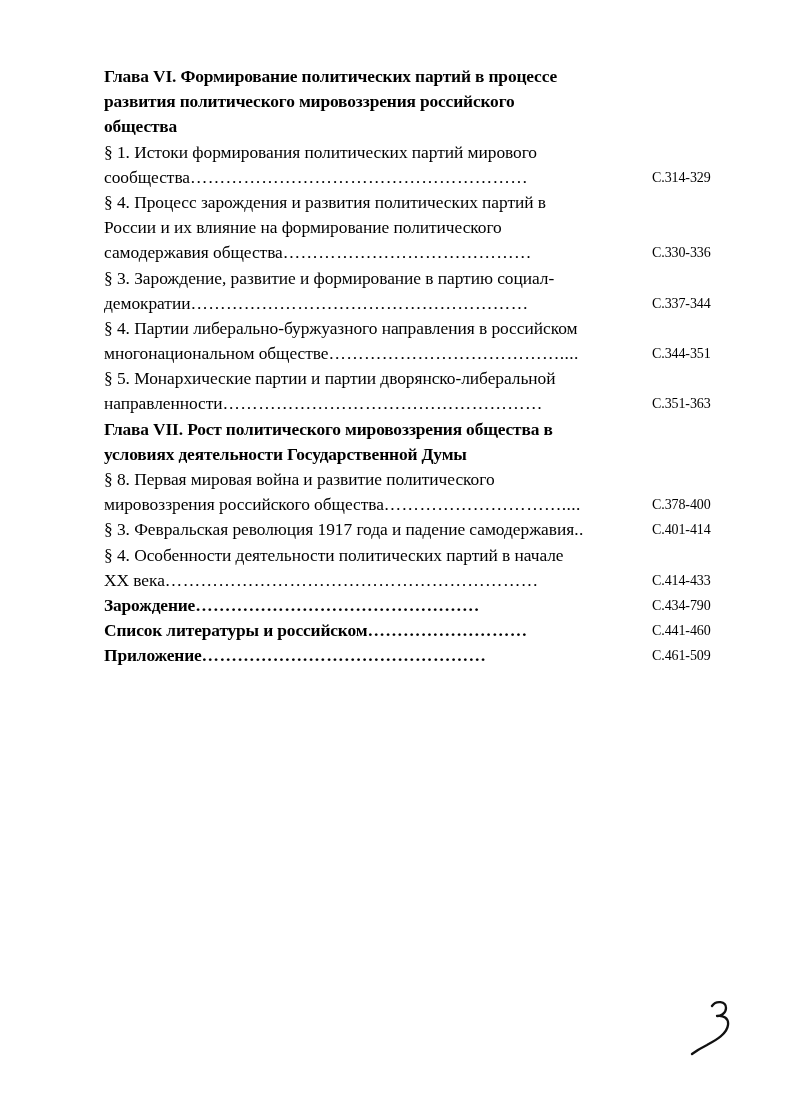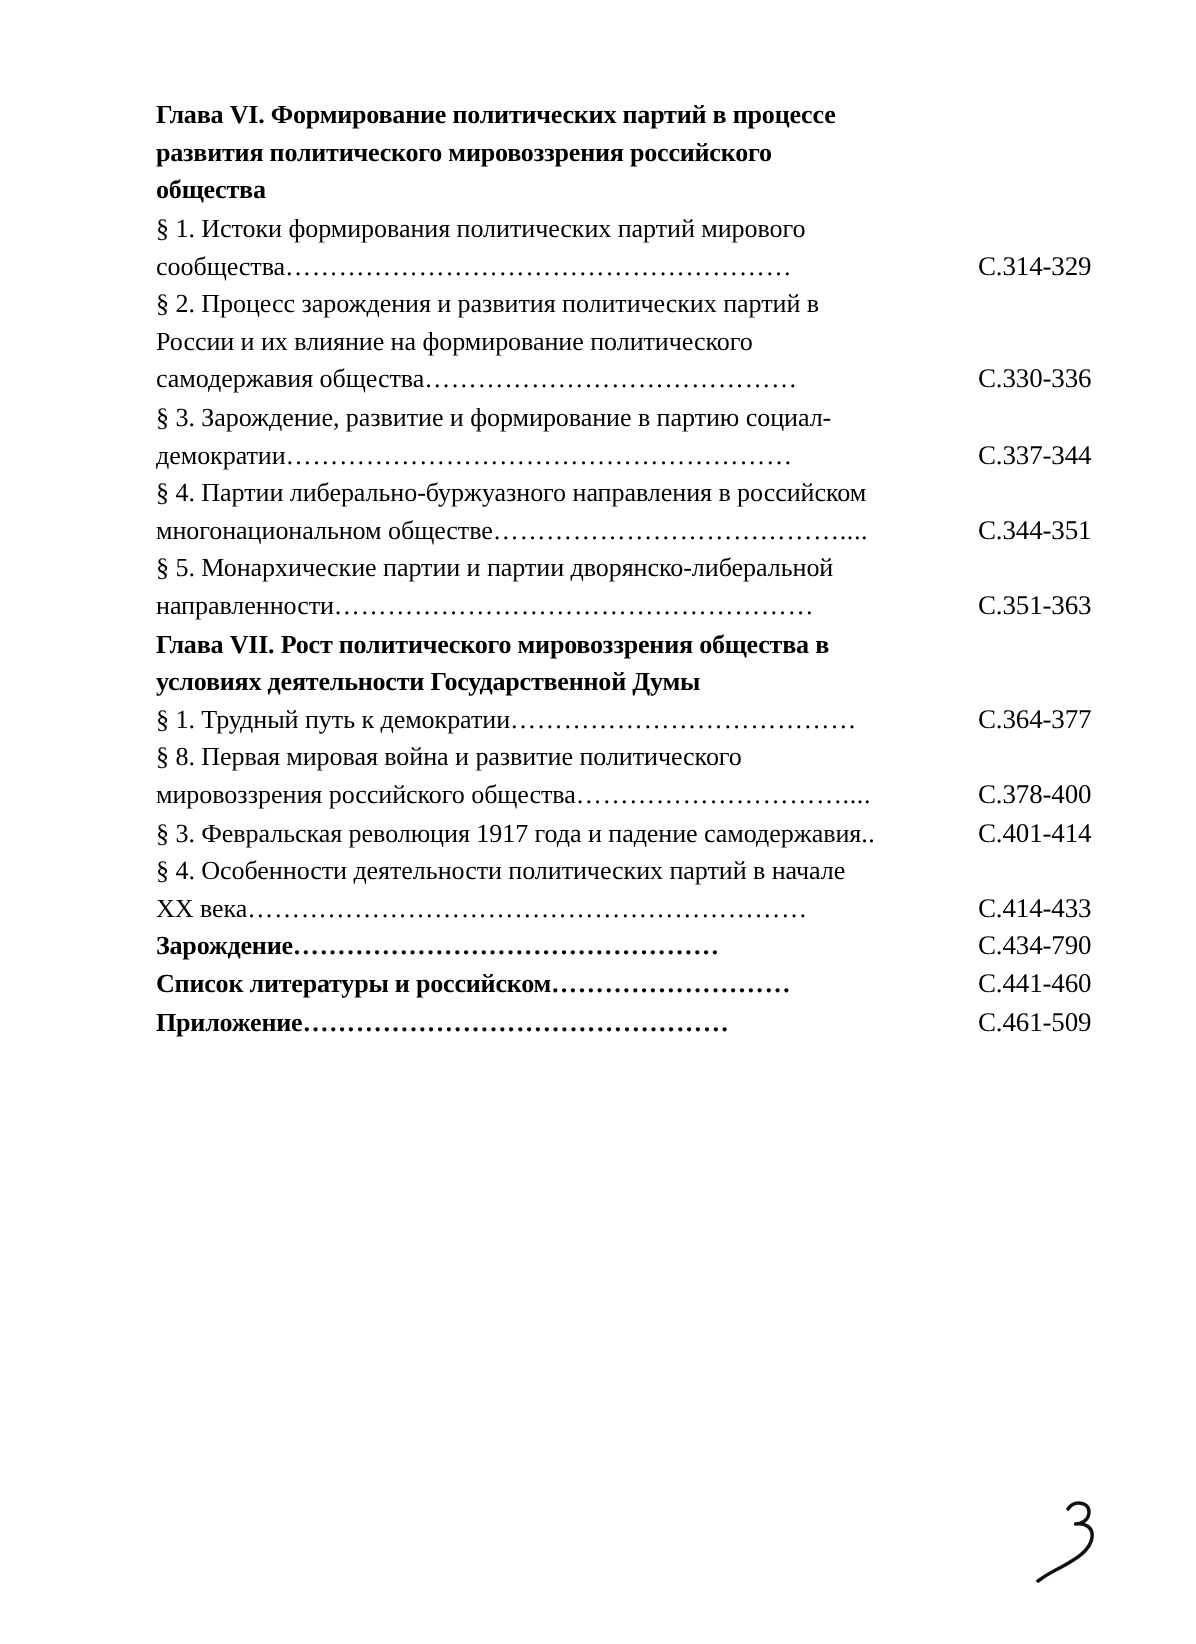--- a/index.html
+++ b/index.html
@@ -57,21 +57,21 @@
   .leader {
     display: inline;
     letter-spacing: 0.4px;
   }
 
   
   .pageno {
     position: absolute;
     left: 548px;
     top: 0;
-    font-size: 18px;
+    font-size: 14px;
     font-weight: normal;
     letter-spacing: -0.1px;
     white-space: nowrap;
   }
 
   
   #folio {
     position: absolute;
     left: 676px;
     top: 988px;
@@ -86,32 +86,31 @@
 <body>
 
 <div id="page">
 
   <div id="toc">
       <div class="line bold"><span class="ltext">Глава VI. Формирование политических партий в процессе</span></div>
       <div class="line bold"><span class="ltext">развития политического мировоззрения российского</span></div>
       <div class="line bold"><span class="ltext">общества</span></div>
       <div class="line"><span class="ltext">§ 1. Истоки формирования политических партий мирового</span></div>
       <div class="line"><span class="ltext">сообщества</span><span class="leader">…………………………………………………</span><span class="pageno">С.314-329</span></div>
-      <div class="line"><span class="ltext">§ 2. Процесс зарождения и развития политических партий в</span></div>
+      <div class="line"><span class="ltext">§ 4. Процесс зарождения и развития политических партий в</span></div>
       <div class="line"><span class="ltext">России и их влияние на формирование политического</span></div>
       <div class="line"><span class="ltext">самодержавия общества</span><span class="leader">……………………………………</span><span class="pageno">С.330-336</span></div>
       <div class="line"><span class="ltext">§ 3. Зарождение, развитие и формирование в партию социал-</span></div>
       <div class="line"><span class="ltext">демократии</span><span class="leader">…………………………………………………</span><span class="pageno">С.337-344</span></div>
       <div class="line"><span class="ltext">§ 4. Партии либерально-буржуазного направления в российском</span></div>
       <div class="line"><span class="ltext">многонациональном обществе</span><span class="leader">…………………………………....</span><span class="pageno">С.344-351</span></div>
       <div class="line"><span class="ltext">§ 5. Монархические партии и партии дворянско-либеральной</span></div>
       <div class="line"><span class="ltext">направленности</span><span class="leader">………………………………………………</span><span class="pageno">С.351-363</span></div>
       <div class="line bold"><span class="ltext">Глава VII. Рост политического мировоззрения  общества в</span></div>
       <div class="line bold"><span class="ltext">условиях деятельности Государственной Думы</span></div>
-      <div class="line"><span class="ltext">§ 1. Трудный путь к демократии</span><span class="leader">…………………………………</span><span class="pageno">С.364-377</span></div>
       <div class="line"><span class="ltext">§ 8. Первая мировая война и развитие политического</span></div>
       <div class="line"><span class="ltext">мировоззрения российского общества</span><span class="leader">…………………………....</span><span class="pageno">С.378-400</span></div>
       <div class="line"><span class="ltext">§ 3. Февральская революция 1917 года и падение самодержавия</span><span class="leader">..</span><span class="pageno">С.401-414</span></div>
       <div class="line"><span class="ltext">§ 4. Особенности деятельности политических партий в начале</span></div>
       <div class="line"><span class="ltext">XX века</span><span class="leader">………………………………………………………</span><span class="pageno">С.414-433</span></div>
       <div class="line bold"><span class="ltext">Зарождение</span><span class="leader">…………………………………………</span><span class="pageno">С.434-790</span></div>
       <div class="line bold"><span class="ltext">Список литературы и российском</span><span class="leader">………………………</span><span class="pageno">С.441-460</span></div>
       <div class="line bold"><span class="ltext">Приложение</span><span class="leader">…………………………………………</span><span class="pageno">С.461-509</span></div>
     </div>
 

